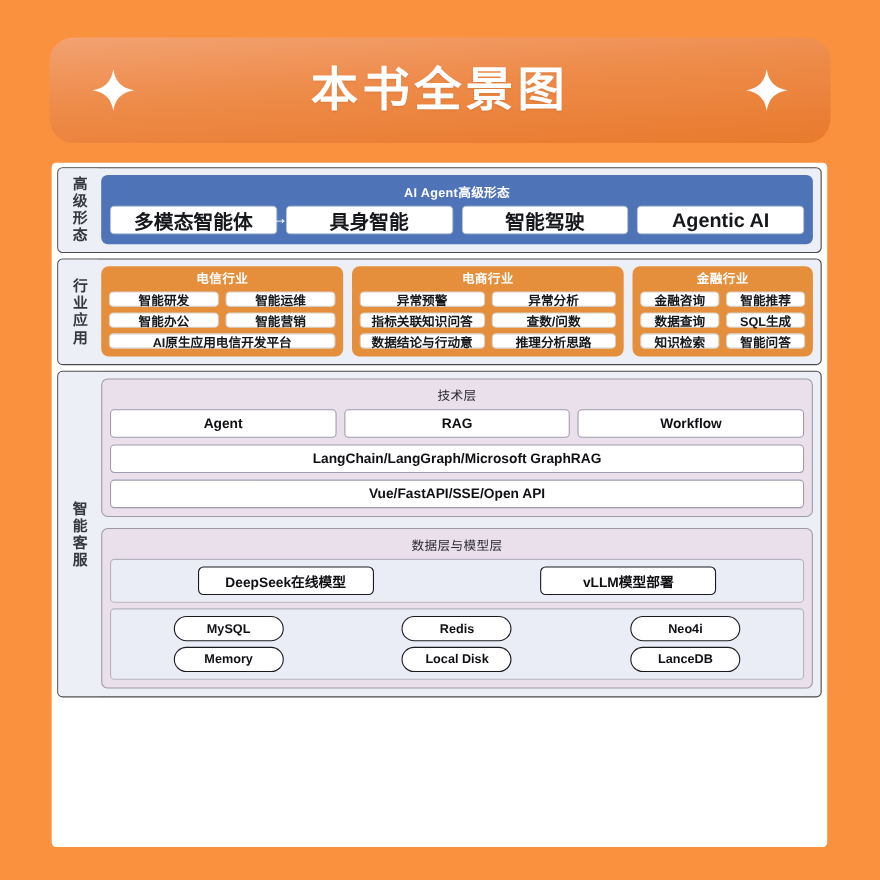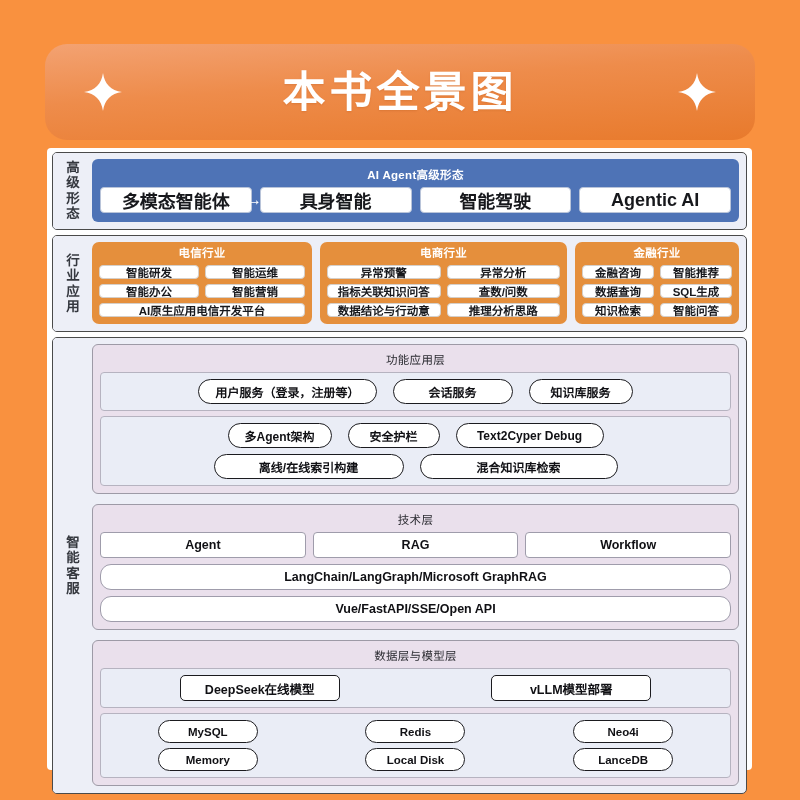--- a/index.html
+++ b/index.html
@@ -21,21 +21,21 @@
     position: relative;
     width: 800px;
     height: 800px;
     padding: 0;
   }
 
   
   .banner {
     position: absolute;
     left: 45px;
-    top: 44px;
+    top: 34px;
     width: 710px;
     height: 96px;
     border-radius: 22px 22px 22px 22px;
     background: linear-gradient(176deg, #F3A272 0%, #EE8C4B 42%, #E87A2C 100%);
     display: flex;
     align-items: center;
     justify-content: center;
   }
 
   .banner-title {
@@ -264,21 +264,21 @@
     border-radius: 4px;
     height: 26px;
     display: flex;
     align-items: center;
     justify-content: center;
     font-size: 12.5px;
     font-weight: bold;
     color: #101014;
     white-space: nowrap;
   }
-  .tbox.full { flex: 1 1 100%; border-radius: 11px; }
+  .tbox.full { flex: 1 1 100%; }
   .tbox-row-gap { margin-top: 6px; }
 
   
   .model-row {
     display: flex;
     justify-content: space-around;
     align-items: flex-start;
     gap: 10px;
   }
   .mbox {
@@ -407,43 +407,20 @@
           </div>
 
         </div>
       </div>
     </div>
 
     <div class="section">
       <div class="vlabel">智能客服</div>
       <div class="section-body">
 
-        <div class="layer">
-          <div class="layer-title">功能应用层</div>
-
-          <div class="subpanel">
-            <div class="pill-row">
-              <div class="pill w1">用户服务（登录，注册等）</div>
-              <div class="pill w2">会话服务</div>
-              <div class="pill w3">知识库服务</div>
-            </div>
-          </div>
-
-          <div class="subpanel">
-            <div class="pill-row">
-              <div class="pill w4">多Agent架构</div>
-              <div class="pill w4">安全护栏</div>
-              <div class="pill w5">Text2Cyper Debug</div>
-            </div>
-            <div class="pill-row">
-              <div class="pill w6">离线/在线索引构建</div>
-              <div class="pill w7">混合知识库检索</div>
-            </div>
-          </div>
-        </div>
 
         <div class="layer">
           <div class="layer-title">技术层</div>
           <div class="box-row">
             <div class="tbox">Agent</div>
             <div class="tbox">RAG</div>
             <div class="tbox">Workflow</div>
           </div>
           <div class="box-row tbox-row-gap">
             <div class="tbox full">LangChain/LangGraph/Microsoft GraphRAG</div>

